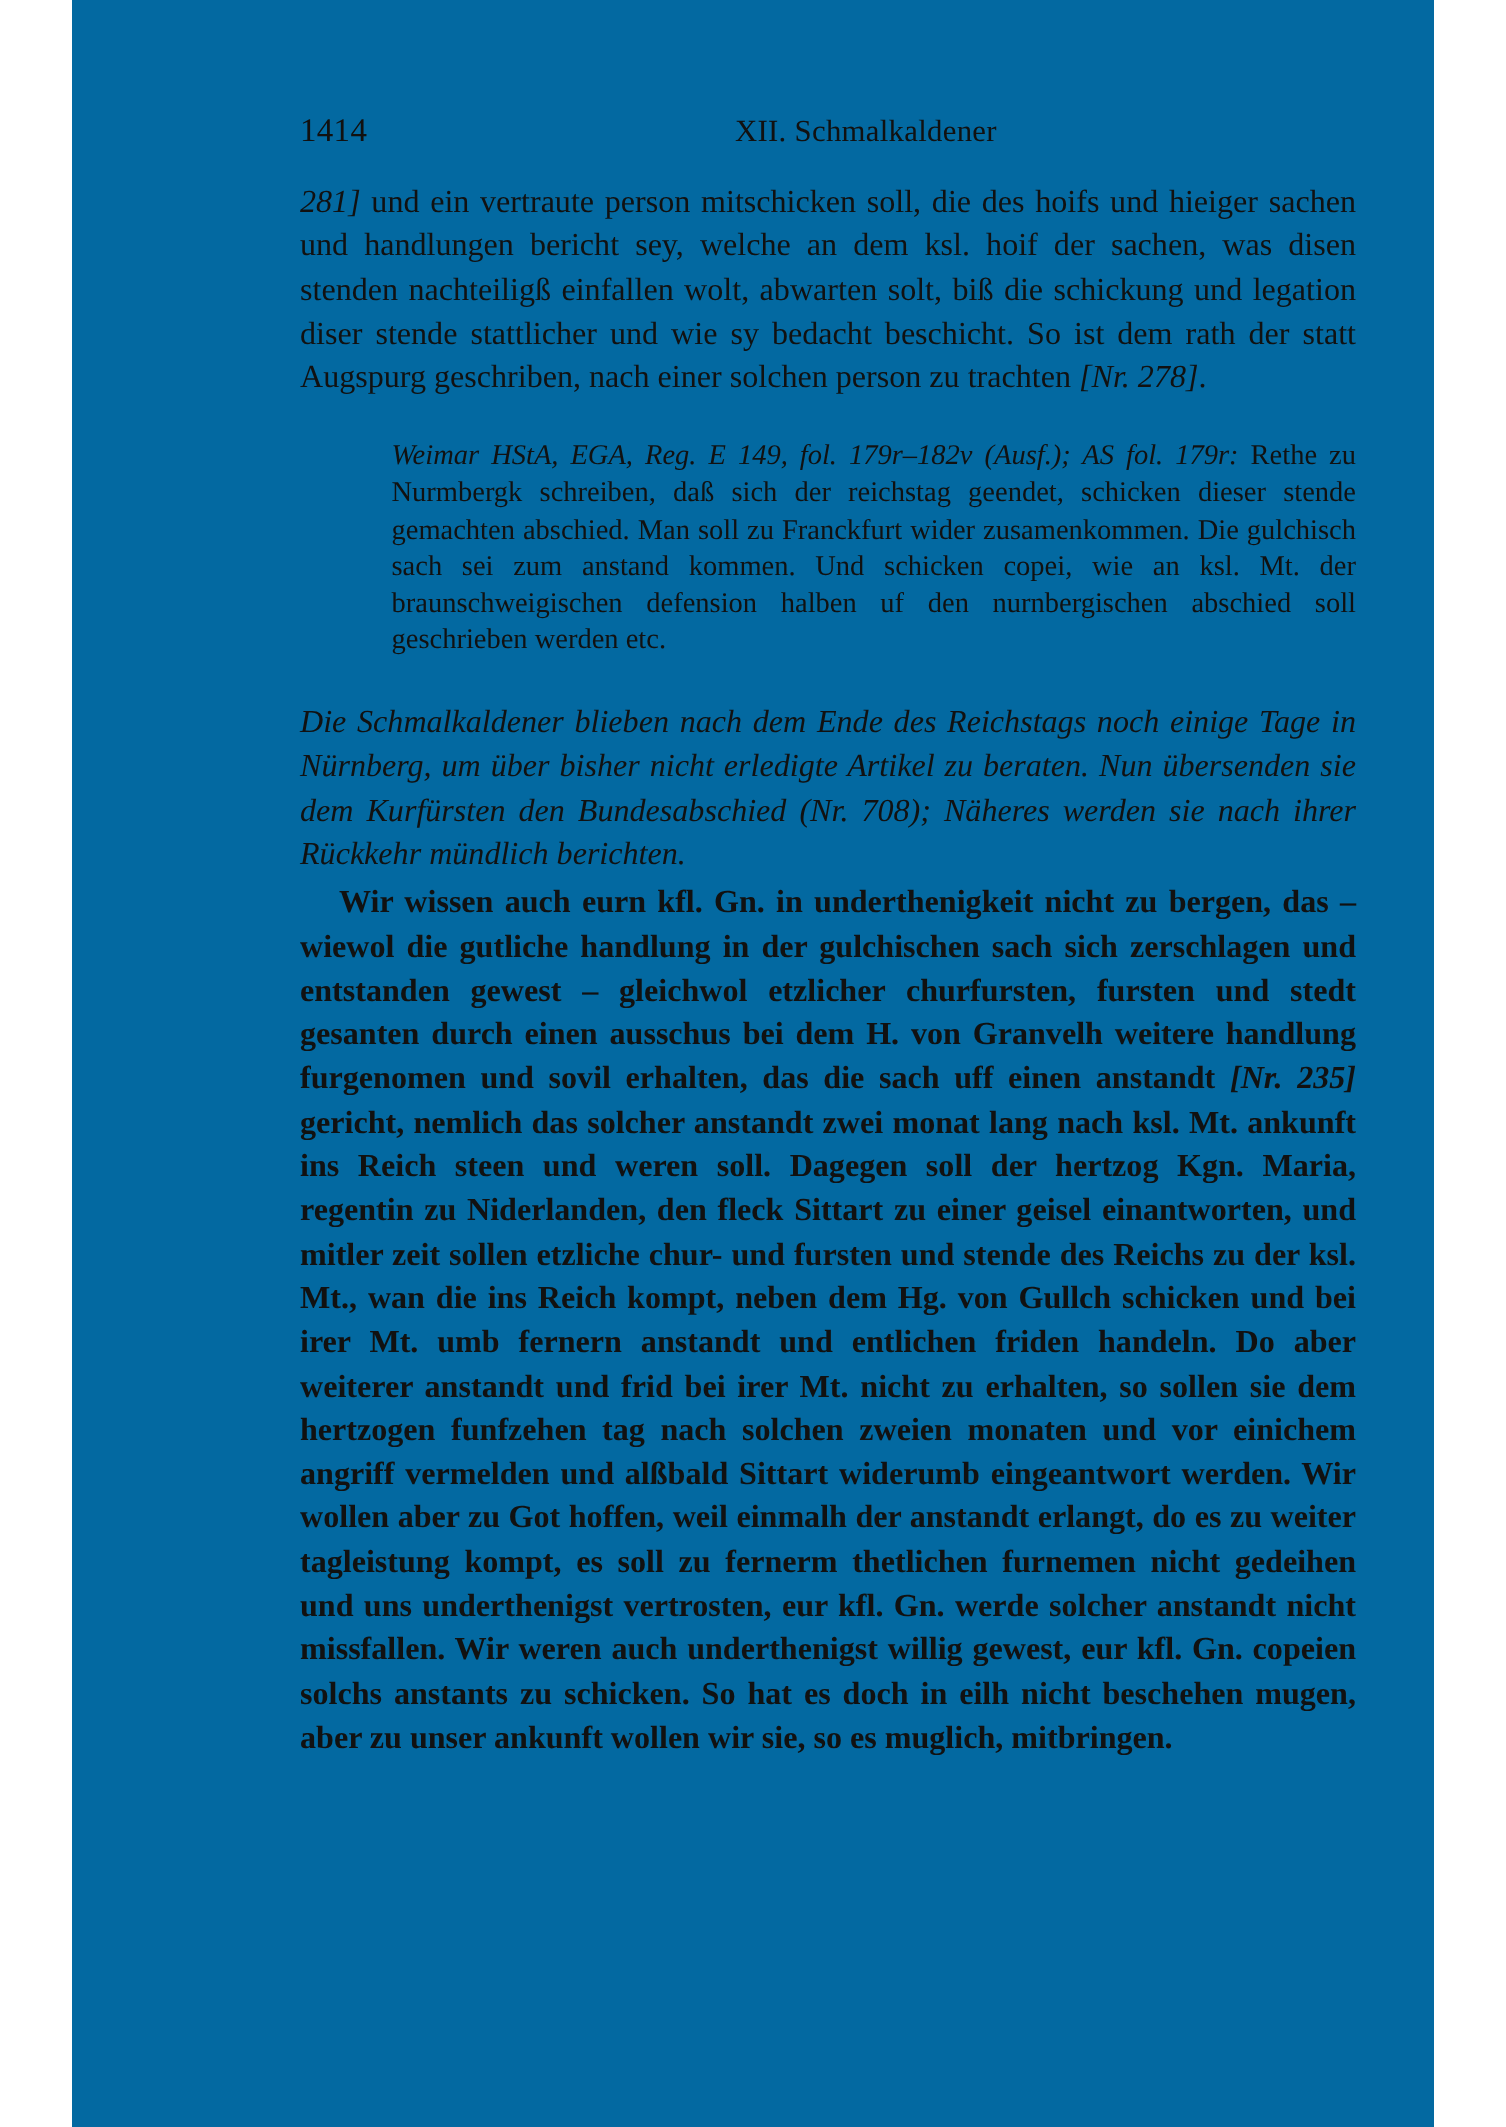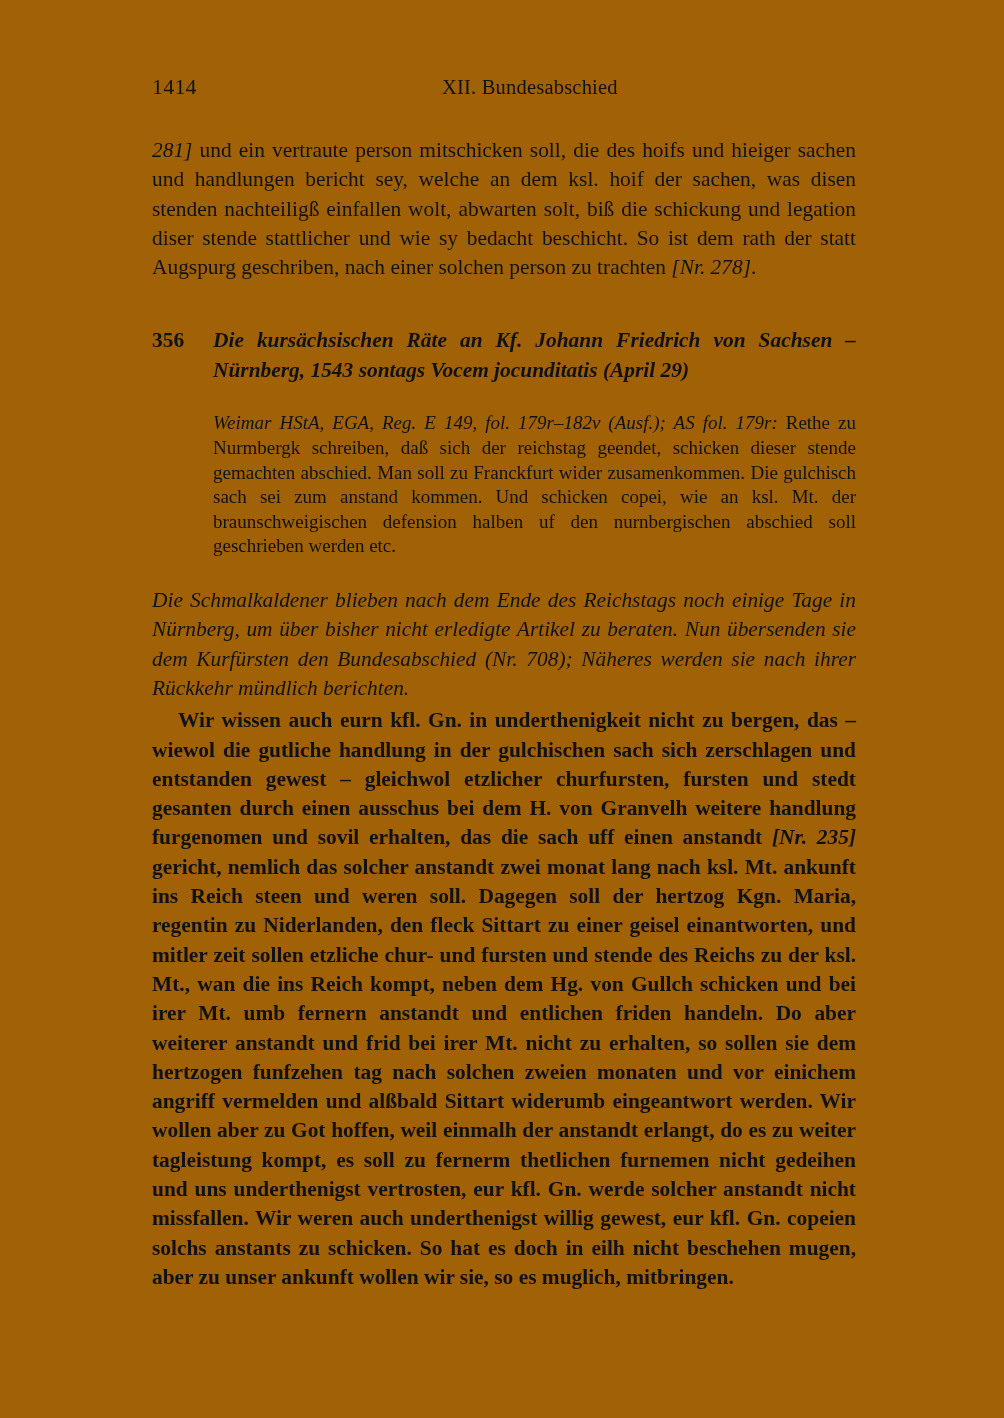--- a/index.html
+++ b/index.html
@@ -6,24 +6,24 @@
     margin: 0;
     padding: 0;
     background: #ffffff;
   }
   body {
     font-family: "Liberation Serif", "DejaVu Serif", serif;
     color: #111111;
   }
   .page {
     position: relative;
-    width: 1004px;
+    width: 908px;
     height: 1418px;
     margin: 0 auto;
-    background: #a16207;
+    background: #0369a1;
     box-sizing: border-box;
     overflow: hidden;
   }
   .content {
     position: absolute;
     left: 152px;
     top: 74px;
     width: 704px;
   }
 
@@ -61,21 +61,21 @@
   }
   p.indent {
     text-indent: 26px;
   }
   .it { font-style: italic; }
   .bd { font-weight: bold; }
   .bdit { font-weight: bold; font-style: italic; }
 
   
   .para-opening {
-    margin-top: 28px;
+    margin-top: 12px;
   }
 
   
   .item-heading {
     margin-top: 44px;
     display: flex;
     align-items: flex-start;
     font-size: 21.4px;
     line-height: 29.5px;
   }
@@ -124,29 +124,25 @@
 </style>
 </head>
 <body>
 
 <div class="page">
 
   <div class="content">
 
     <div class="runhead">
       <span class="folio">1414</span>
-      <span class="title">XII. Bundesabschied</span>
+      <span class="title">XII. Schmalkaldener</span>
     </div>
 
     <p class="body para-opening nolast"><span class="it">281]</span><span> und ein vertraute person mitschicken soll, die des hoifs und hieiger sachen und handlungen bericht sey, welche an dem ksl. hoif der sachen, was disen stenden nachteiligß einfallen wolt, abwarten solt, biß die schickung und legation diser stende stattlicher und wie sy bedacht beschicht. So ist dem rath der statt Augspurg geschriben, nach einer solchen person zu trachten </span><span class="it">[Nr. 278]</span><span>.</span></p>
 
-    <div class="item-heading">
-      <span class="num">356</span>
-      <span class="head-text"><span class="bdit">Die kursächsischen Räte an Kf. Johann Friedrich von Sachsen – Nürnberg, 1543</span> <span class="bd">sontags Vocem jocunditatis </span><span class="bdit">(April 29)</span></span>
-    </div>
 
     <p class="regest nolast"><span class="it">Weimar HStA, EGA, Reg. E 149, fol. 179r–182v (Ausf.); AS fol. 179r:</span><span> Rethe zu Nurmbergk schreiben, daß sich der reichstag geendet, schicken dieser stende gemachten abschied. Man soll zu Franckfurt wider zusamenkommen. Die gulchisch sach sei zum anstand kommen. Und schicken copei, wie an ksl. Mt. der braunschweigischen defension halben uf den nurnbergischen abschied soll geschrieben werden etc.</span></p>
 
     <p class="summary nolast">Die Schmalkaldener blieben nach dem Ende des Reichstags noch einige Tage in Nürnberg, um über bisher nicht erledigte Artikel zu beraten. Nun übersenden sie dem Kurfürsten den Bundesabschied (Nr. 708); Näheres werden sie nach ihrer Rückkehr mündlich berichten.</p>
 
     <p class="body indent para-main nolast"><span>Wir wissen auch eurn kfl. Gn. in underthenigkeit nicht zu bergen, das – wiewol die gutliche handlung in der gulchischen sach sich zerschlagen und entstanden gewest – gleichwol etzlicher churfursten, fursten und stedt gesanten durch einen ausschus bei dem H. von Granvelh weitere handlung furgenomen und sovil erhalten, das die sach uff einen anstandt </span><span class="it">[Nr. 235]</span><span> gericht, nemlich das solcher anstandt zwei monat lang nach ksl. Mt. ankunft ins Reich steen und weren soll. Dagegen soll der hertzog Kgn. Maria, regentin zu Niderlanden, den fleck Sittart zu einer geisel einantworten, und mitler zeit sollen etzliche chur- und fursten und stende des Reichs zu der ksl. Mt., wan die ins Reich kompt, neben dem Hg. von Gullch schicken und bei irer Mt. umb fernern anstandt und entlichen friden handeln. Do aber weiterer anstandt und frid bei irer Mt. nicht zu erhalten, so sollen sie dem hertzogen funfzehen tag nach solchen zweien monaten und vor einichem angriff vermelden und alßbald Sittart widerumb eingeantwort werden. Wir wollen aber zu Got hoffen, weil einmalh der anstandt erlangt, do es zu weiter tagleistung kompt, es soll zu fernerm thetlichen furnemen nicht gedeihen und uns underthenigst vertrosten, eur kfl. Gn. werde solcher anstandt nicht missfallen. Wir weren auch underthenigst willig gewest, eur kfl. Gn. copeien solchs anstants zu schicken. So hat es doch in eilh nicht beschehen mugen, aber zu unser ankunft wollen wir sie, so es muglich, mitbringen.</span></p>
 
 
   </div>
 </div>

